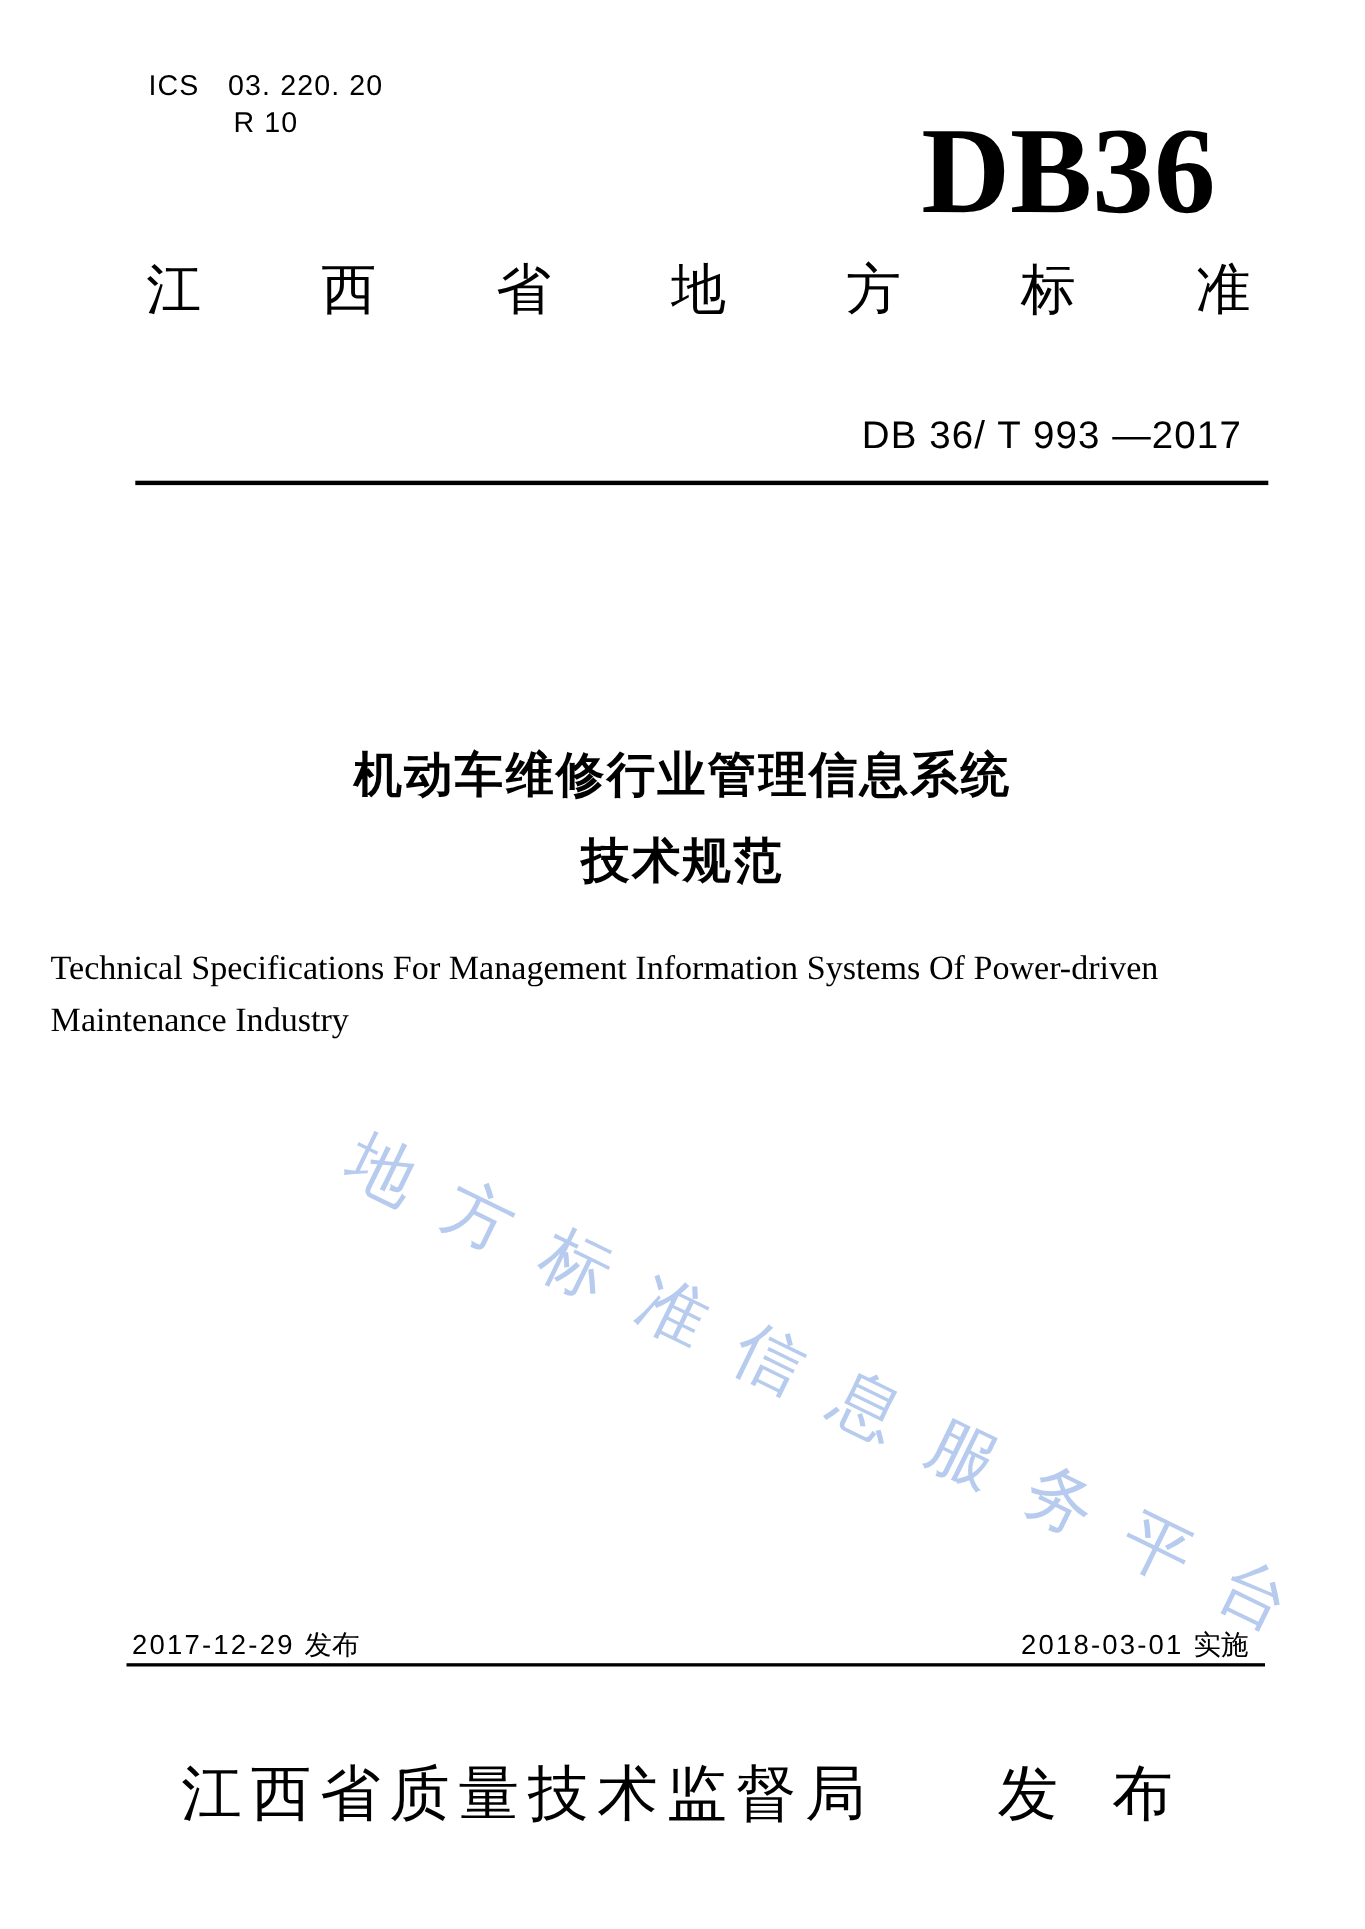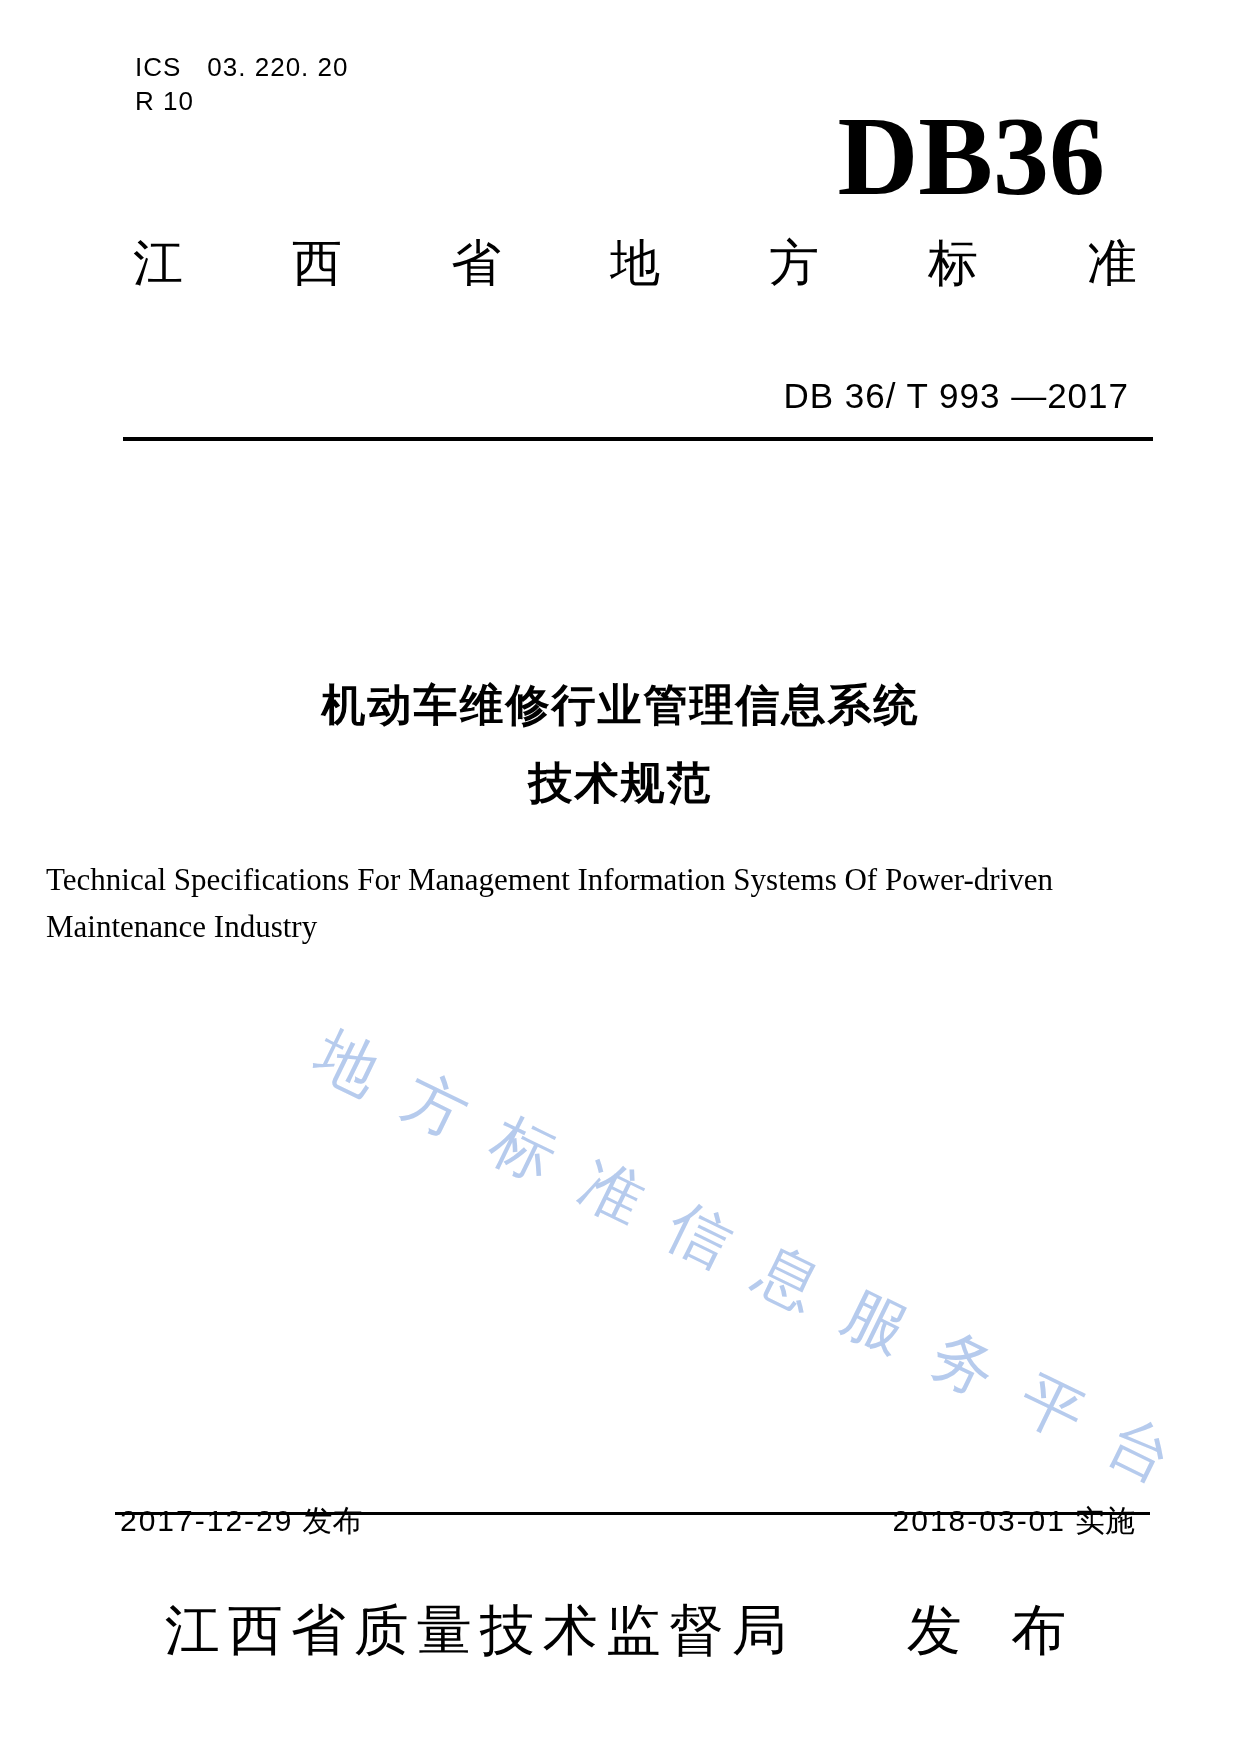--- a/index.html
+++ b/index.html
@@ -14,24 +14,25 @@
     background: #ffffff;
     overflow: hidden;
     font-family: "Liberation Sans", sans-serif;
     color: #000000;
   }
 
   
   .ics-block {
     position: absolute;
     left: 135px;
-    top: 50px;
+    top: 60px;
     font-size: 26px;
     line-height: 34px;
     letter-spacing: 1px;
+    text-align: center;
   }
   .ics-line { display: flex; gap: 26px; }
 
   
   .db-logo {
     position: absolute;
     right: 136px;
     top: 100px;
     font-family: "Liberation Serif", serif;
     font-weight: bold;
@@ -116,23 +117,22 @@
   }
 
   
   .dates-row {
     position: absolute;
     left: 120px;
     right: 106px;
     top: 1478px;
     display: flex;
     justify-content: space-between;
-    font-size: 30px;
+    font-size: 25px;
     line-height: 36px;
-    margin-top: 25px;
   }
   .date-item { display: flex; gap: 9px; align-items: baseline; }
   .date-item .date-value { letter-spacing: 2px; }
 
   .rule-bottom {
     position: absolute;
     left: 115px;
     top: 1512px;
     width: 1035px;
     height: 3px;

